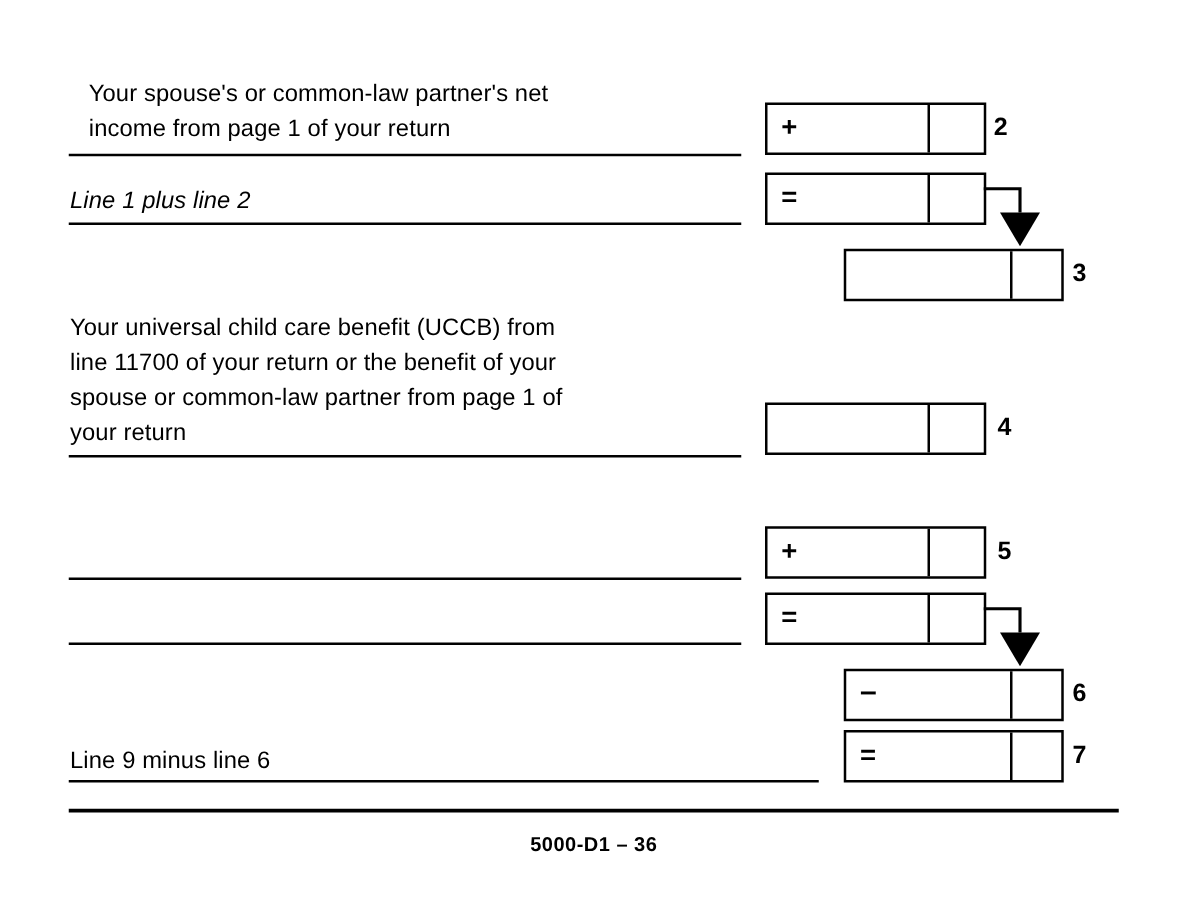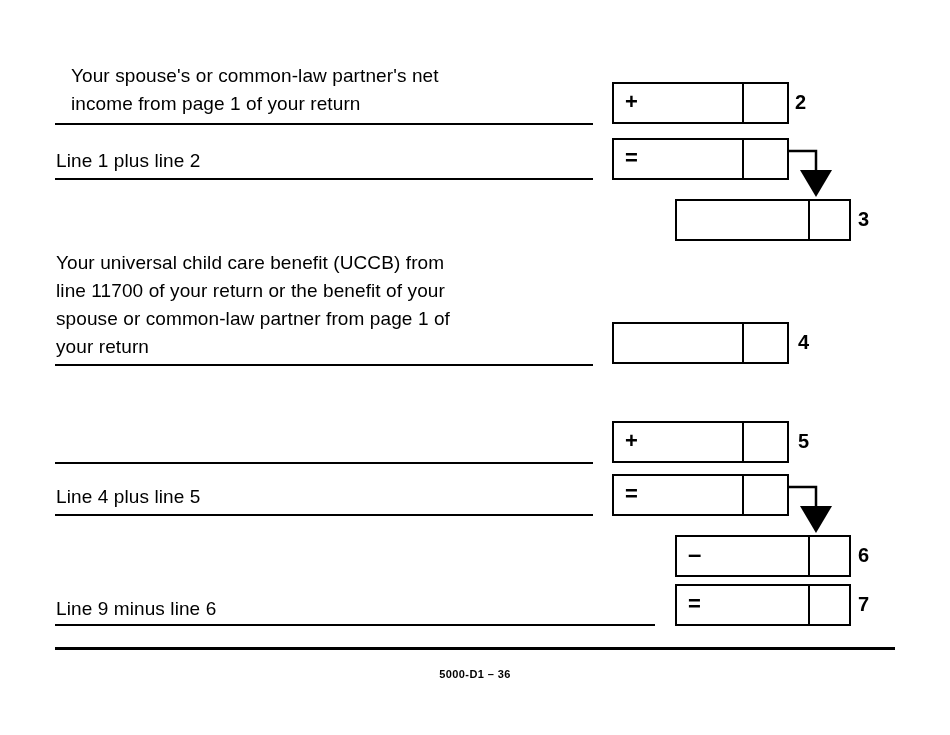--- a/index.html
+++ b/index.html
@@ -101,21 +101,21 @@
     width: 840px;
     height: 3px;
     background: #000;
   }
   #footer-text {
     position: absolute;
     top: 668px;
     left: 0;
     width: 950px;
     text-align: center;
-    font-size: 11px;
+    font-size: 16px;
     font-weight: bold;
     letter-spacing: 0.4px;
   }
 </style>
 </head>
 <body>
 
 <div id="sheet">
 
   <div class="label" style="left:56px; top:62px; width:560px;margin-left:15px;">Your spouse's or common-law partner's net
@@ -123,21 +123,21 @@
   <div class="rule" style="left:55px; top:123px; width:538px;"></div>
 
   <div class="amount-box" style="left:612px; top:82px; width:177px; height:42px;">
     <div class="amount-dollars" style="width:130px;">
       <span class="op">+</span>
     </div>
     <div class="amount-cents" style="width:45px;"></div>
   </div>
   <div class="line-no" style="left:795px; top:92px;">2</div>
 
-  <div class="label" style="left:56px; top:147px; width:560px;">Line 1 plus line 2</div>
+  <div class="label" style="left:56px; top:147px; width:560px;font-style:italic;">Line 1 plus line 2</div>
   <div class="rule" style="left:55px; top:178px; width:538px;"></div>
 
   <div class="amount-box" style="left:612px; top:138px; width:177px; height:42px;">
     <div class="amount-dollars" style="width:130px;">
       <span class="op">=</span>
     </div>
     <div class="amount-cents" style="width:45px;"></div>
   </div>
 
   <div class="connector" style="left:786px; top:148px;">
@@ -172,21 +172,20 @@
   <div class="rule" style="left:55px; top:462px; width:538px;"></div>
 
   <div class="amount-box" style="left:612px; top:421px; width:177px; height:42px;">
     <div class="amount-dollars" style="width:130px;">
       <span class="op">+</span>
     </div>
     <div class="amount-cents" style="width:45px;"></div>
   </div>
   <div class="line-no" style="left:798px; top:431px;">5</div>
 
-  <div class="label" style="left:56px; top:483px; width:560px;">Line 4 plus line 5</div>
   <div class="rule" style="left:55px; top:514px; width:538px;"></div>
 
   <div class="amount-box" style="left:612px; top:474px; width:177px; height:42px;">
     <div class="amount-dollars" style="width:130px;">
       <span class="op">=</span>
     </div>
     <div class="amount-cents" style="width:45px;"></div>
   </div>
 
   <div class="connector" style="left:786px; top:484px;">

